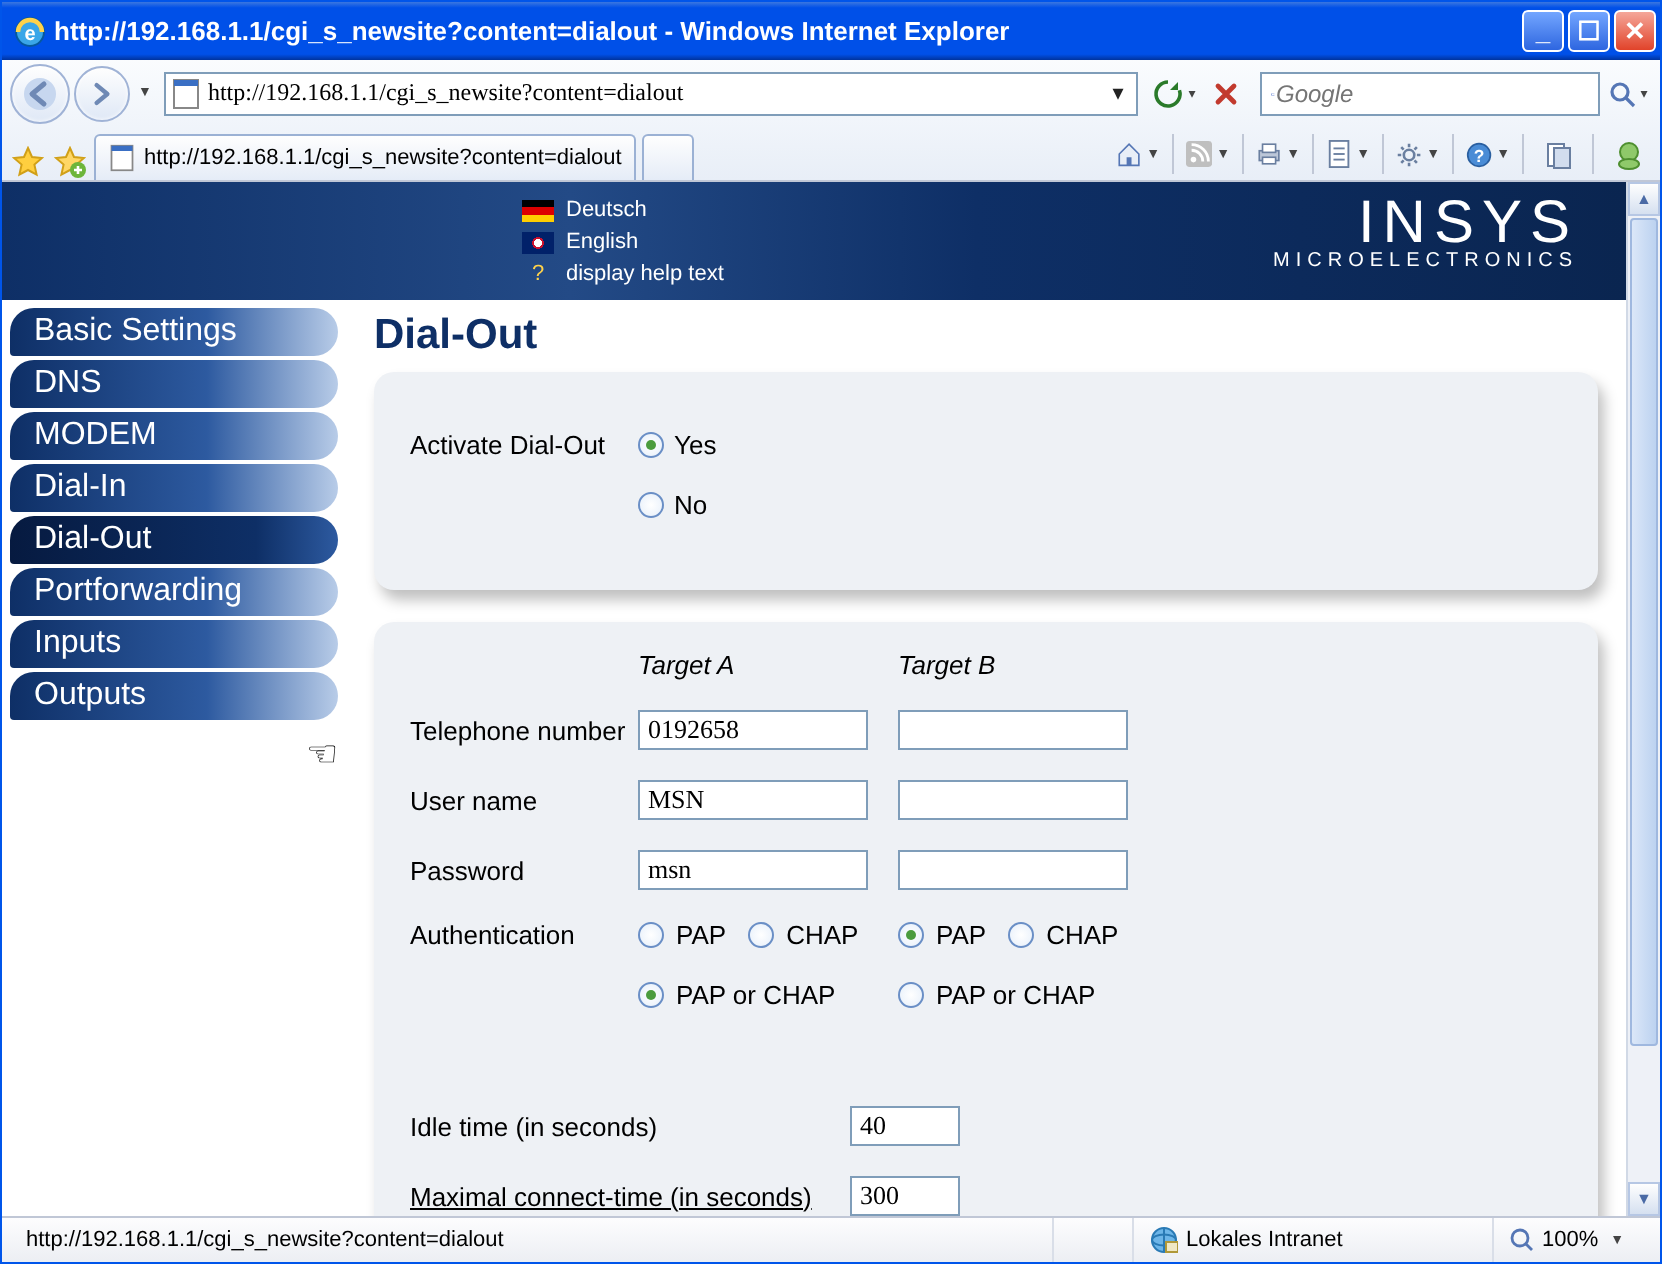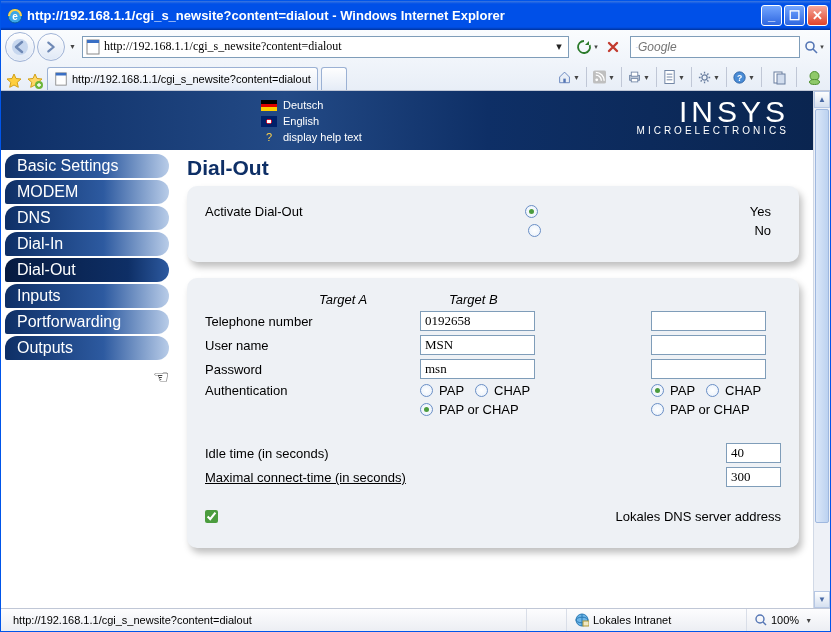--- a/index.html
+++ b/index.html
@@ -60,21 +60,21 @@
 
 .pagebody { display: flex; padding-left: 4px; }
 .sidenav { width: 164px; padding-top: 4px; }
 .sidenav .item { height: 24px; background: linear-gradient(90deg, #0e2f66 0%, #2d5aa0 60%, #b8cce8 100%); color: #fff; font-size: 16px; display: flex; align-items: center; padding-left: 12px; border-radius: 12px 12px 12px 2px; margin-bottom: 2px; cursor: pointer; }
 .sidenav .item.active { background: linear-gradient(90deg, #061a40 0%, #0e2f66 75%, #2d5aa0 100%); }
 .cursor-hand { position: absolute; left: 152px; top: 275px; font-size: 18px; color: #000; pointer-events: none; }
 
 .main { flex: 1; padding: 6px 14px 0 18px; }
 .main h1 { font-size: 21px; color: #0e2f66; font-weight: bold; margin-bottom: 6px; }
 .panel { background: #eef1f5; border-radius: 10px; padding: 14px 18px 20px 18px; margin-bottom: 16px; box-shadow: 3px 5px 7px rgba(0,0,0,0.25); font-size: 13px; color: #000; }
-.row { display: flex; align-items: center; margin: 4px 0; justify-content: space-between; }
+.row { display: flex; align-items: center; margin: 15px 0; }
 .lbl { width: 114px; }
 .radio { appearance: none; width: 13px; height: 13px; border: 1px solid #6a8fc6; border-radius: 50%; margin-right: 5px; position: relative; background: radial-gradient(#fff,#e6effa); }
 .radio:checked::after { content: ''; width: 5px; height: 5px; background: #4b9c3e; border-radius: 50%; position: absolute; top: 3px; left: 3px; }
 .check { width: 13px; height: 13px; accent-color: #4b9c3e; margin-right: 6px; }
 .txt { border: 1px solid #7f9db9; height: 20px; padding: 1px 4px; font-size: 13px; width: 115px; font-family: Tahoma; }
 .txt.sm { width: 55px; }
 .colhdr { display: flex; margin-left: 114px; }
 .colhdr div { width: 130px; text-align: left; font-style: italic; }
 .grid2 .row .cell { width: 130px; display: flex; align-items: center; }
 .grid2 .row .cell.rad { justify-content: flex-start; gap: 1px; }
@@ -266,26 +266,26 @@
         </div>
         <div class="logo">
           <div class="big">INSYS</div>
           <div class="small">MICROELECTRONICS</div>
         </div>
       </div>
 
       <div class="pagebody">
         <div class="sidenav" id="sidenav">
             <div class="item">Basic Settings</div>
+            <div class="item">DNS</div>
             <div class="item">MODEM</div>
-            <div class="item">DNS</div>
             <div class="item">Dial-In</div>
             <div class="item active">Dial-Out</div>
+            <div class="item">Portforwarding</div>
             <div class="item">Inputs</div>
-            <div class="item">Portforwarding</div>
             <div class="item">Outputs</div>
           </div>
 
         <div class="main">
           <h1>Dial-Out</h1>
 
           <div class="panel">
             <div class="row">
               <span class="lbl">Activate Dial-Out</span>
               <input type="radio" class="radio" name="act" checked="" style="">

